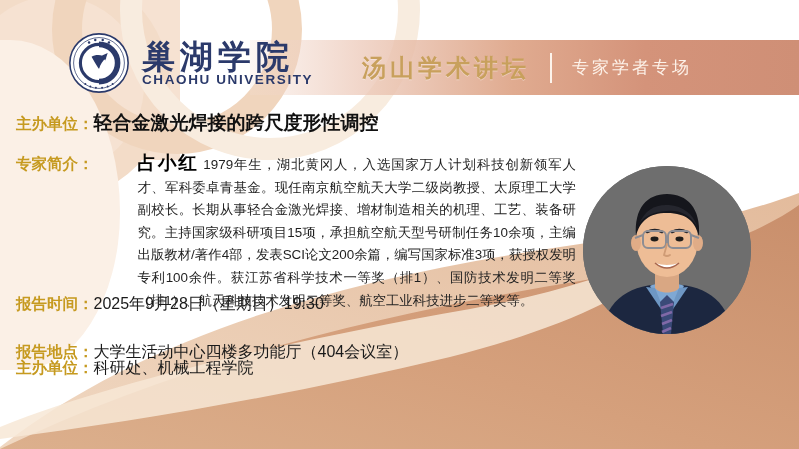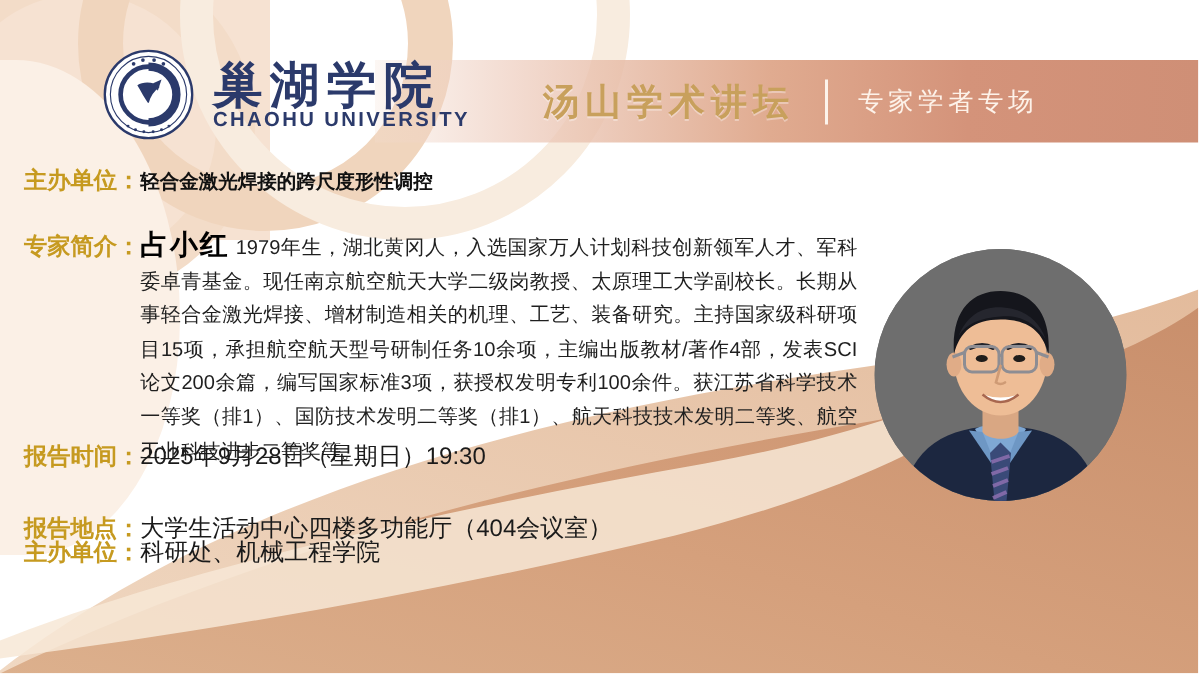--- a/index.html
+++ b/index.html
@@ -176,34 +176,34 @@
     align-items: flex-start;
   }
   .label {
     color: #c69a20;
     font-size: 15.5px;
     font-weight: bold;
     white-space: nowrap;
     flex: 0 0 auto;
   }
   .value-strong {
-    font-size: 13px;
+    font-size: 19px;
     font-weight: bold;
     color: #111111;
     white-space: nowrap;
   }
   .value-info {
     font-size: 16px;
     font-weight: normal;
     color: #1a1a1a;
     white-space: nowrap;
   }
 
   #row-title   { left: 16px; top: 6px;   align-items: baseline; }
-  #row-bio     { left: 16px; top: 48px;  width: 560px; }
+  #row-bio     { left: 16px; top: 48px;  width: 560px; gap: 44px; }
   #row-time    { left: 16px; top: 190px; align-items: baseline; text-align: right; }
   #row-place   { left: 16px; top: 222px; align-items: baseline; margin-top: 16px; }
   #row-host    { left: 16px; top: 254px; align-items: center; }
 
   .bio-body {
     font-size: 13.4px;
     line-height: 22.6px;
     color: #1f1f1f;
     text-align: justify;
     width: 478px;

